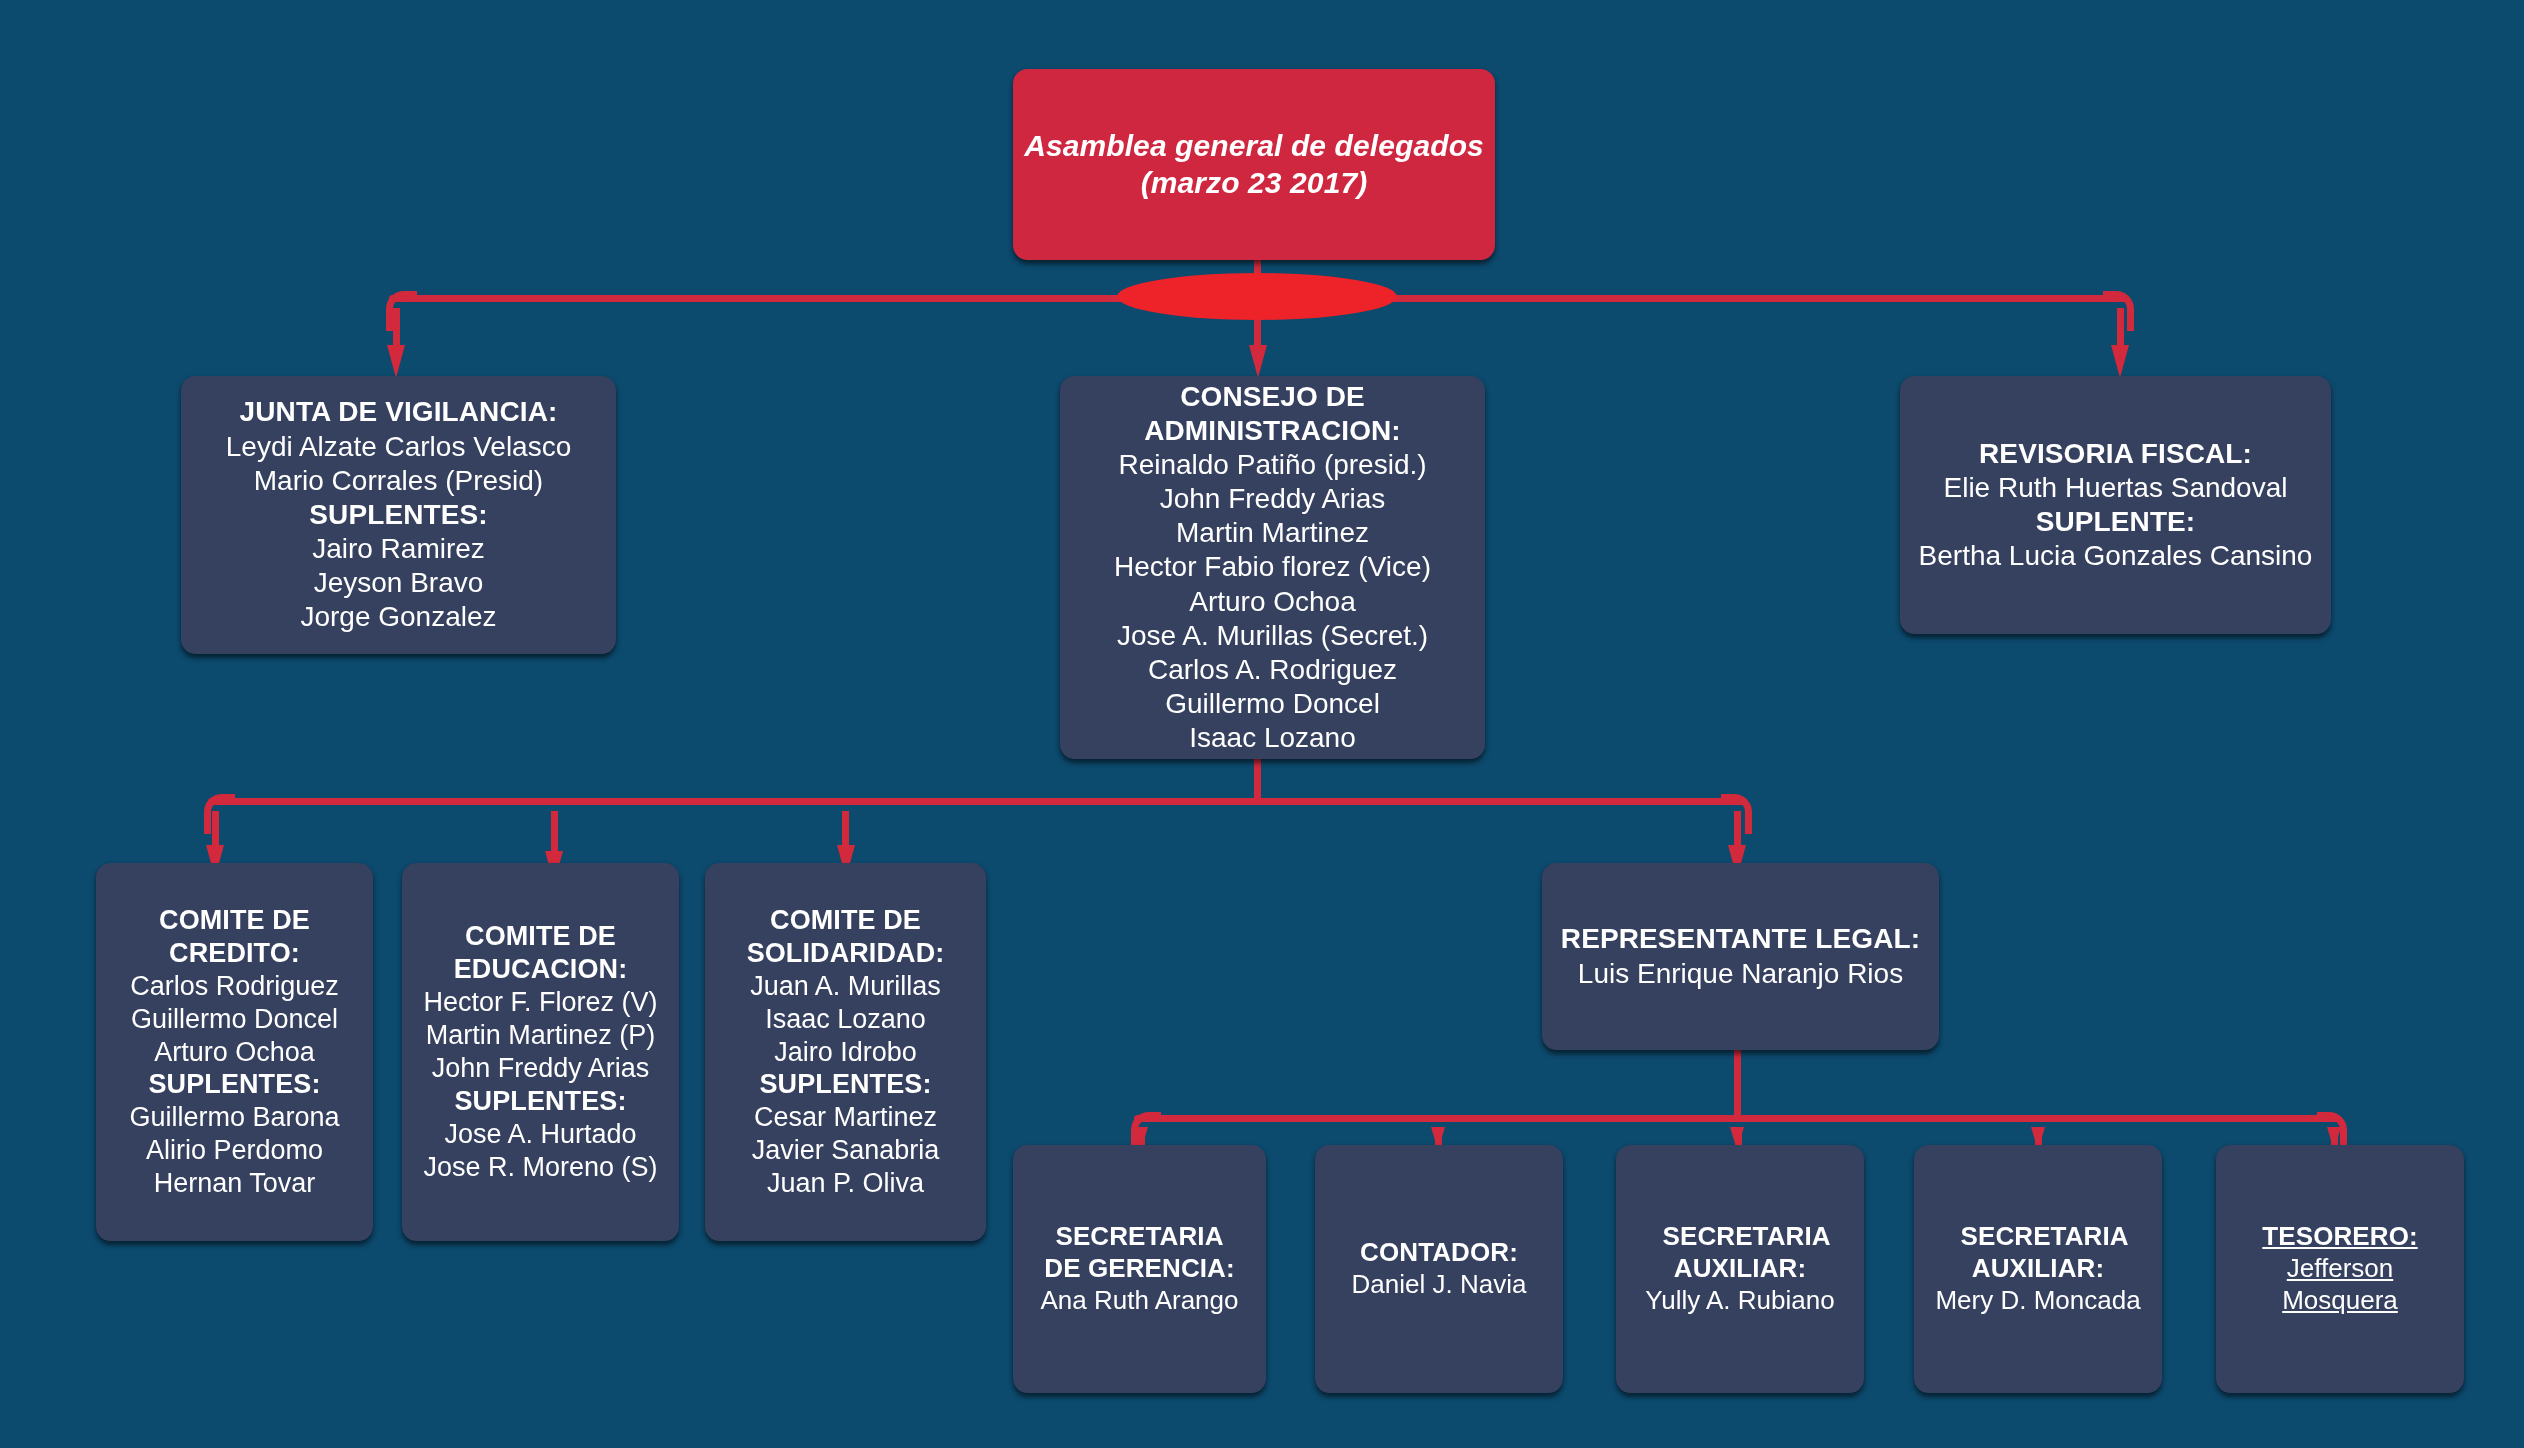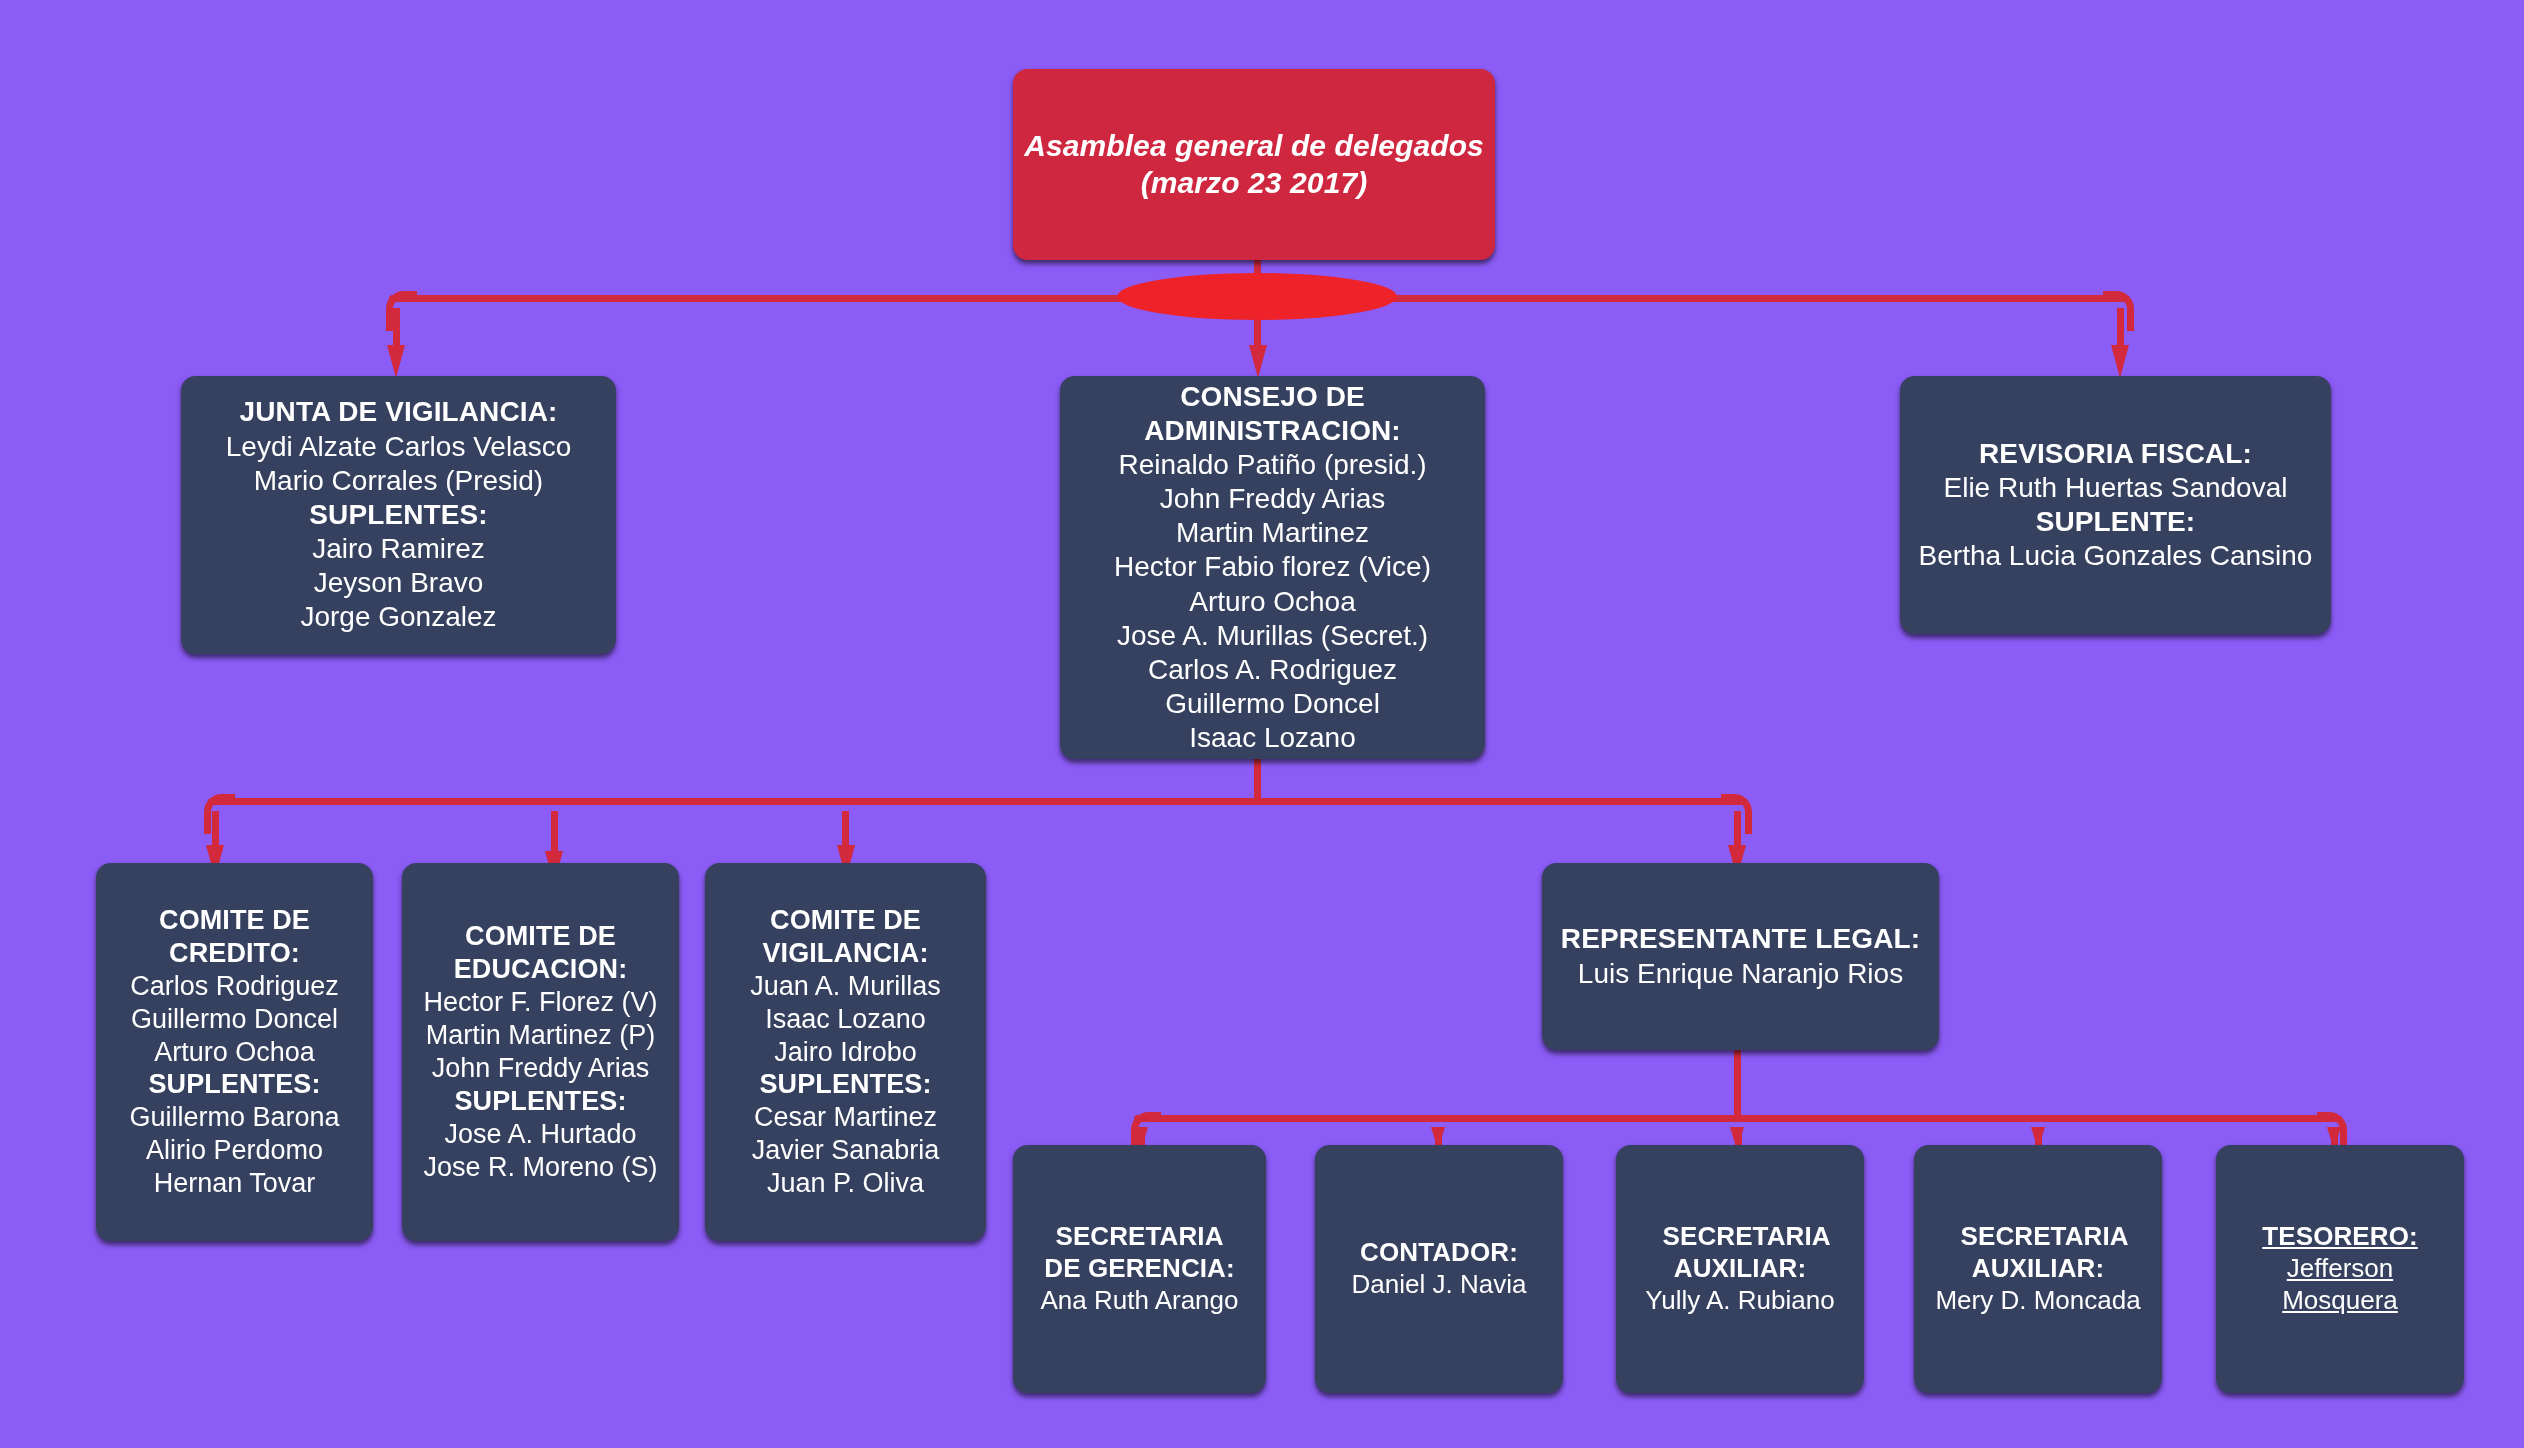--- a/index.html
+++ b/index.html
@@ -4,21 +4,21 @@
 <style>
   html, body {
     margin: 0;
     padding: 0;
     background: #000000;
   }
   #canvas {
     position: relative;
     width: 2525px;
     height: 1449px;
-    background: #8b5cf6;
+    background: #0c4a6e;
     overflow: hidden;
     font-family: "Liberation Sans", sans-serif;
   }
 
   
   .node {
     position: absolute;
     box-sizing: border-box;
     border-radius: 14.7px;
     display: flex;
@@ -213,21 +213,21 @@
     <div class="ttl" style="max-width:203px;">COMITE DE EDUCACION:</div>
     <div class="nm">Hector F. Florez (V)</div>
     <div class="nm">Martin Martinez (P)</div>
     <div class="nm">John Freddy Arias</div>
     <div class="ttl">SUPLENTES:</div>
     <div class="nm">Jose A. Hurtado</div>
     <div class="nm">Jose R. Moreno (S)</div>
   </div>
 
   <div class="node blue" style="left:705px; top:863px; width:281px; height:378px; font-size:27px;">
-    <div class="ttl" style="max-width:212px;">COMITE DE VIGILANCIA:</div>
+    <div class="ttl" style="max-width:212px;">COMITE DE SOLIDARIDAD:</div>
     <div class="nm">Juan A. Murillas</div>
     <div class="nm">Isaac Lozano</div>
     <div class="nm">Jairo Idrobo</div>
     <div class="ttl">SUPLENTES:</div>
     <div class="nm">Cesar Martinez</div>
     <div class="nm">Javier Sanabria</div>
     <div class="nm">Juan P. Oliva</div>
   </div>
 
   <div class="node blue" style="left:1542px; top:863px; width:397px; height:187px; font-size:28px;">

